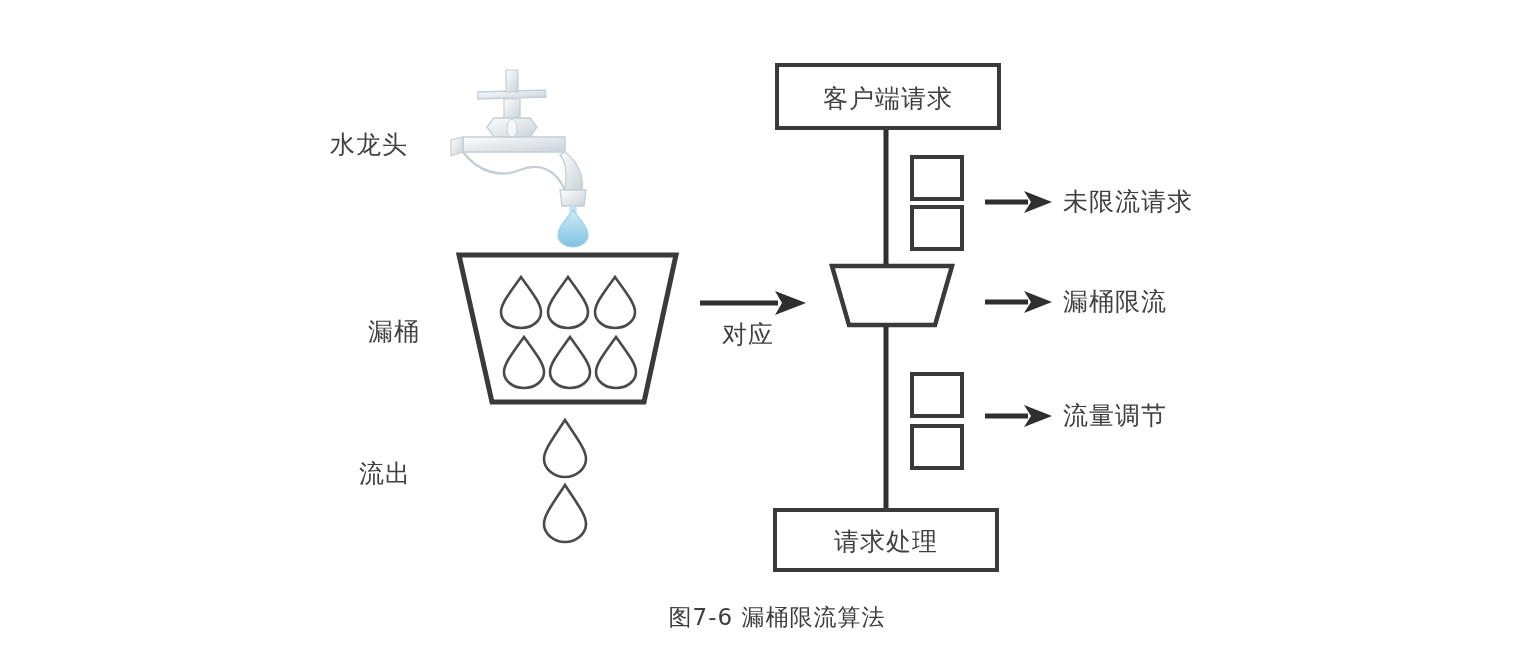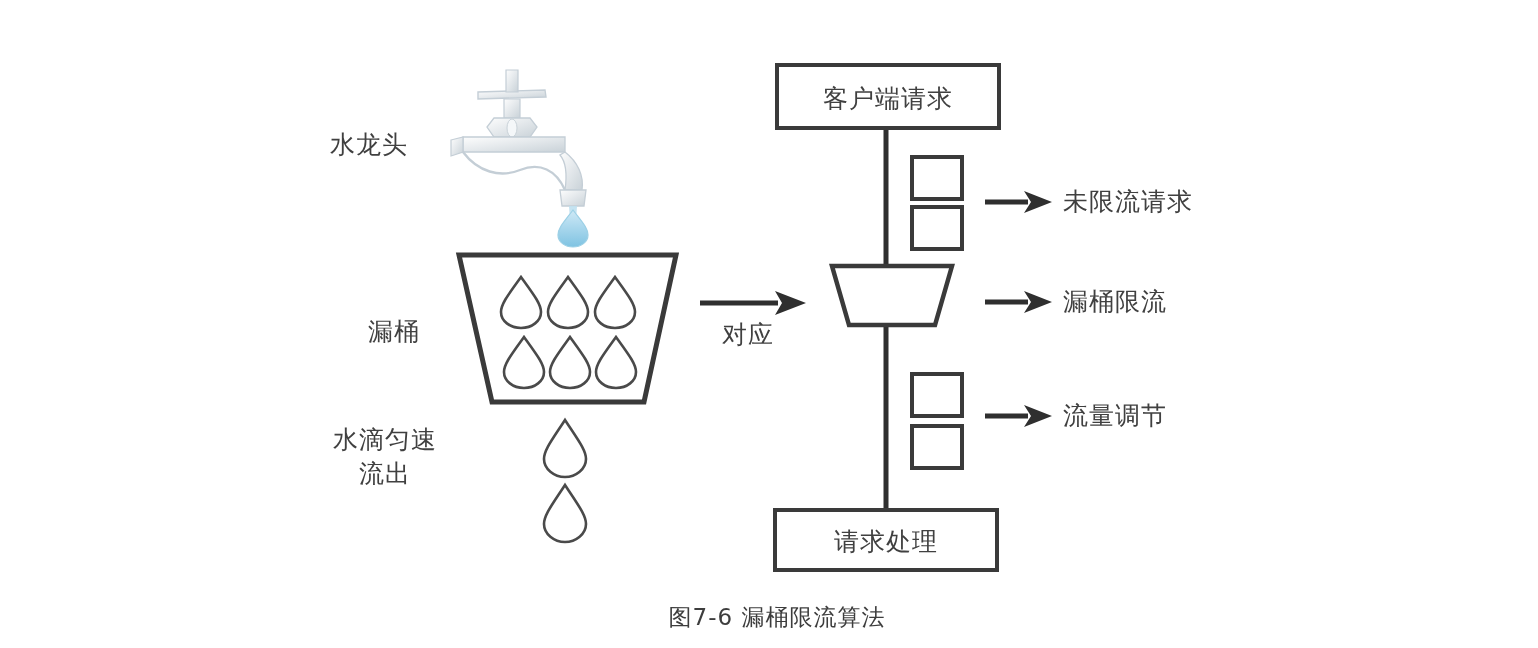--- a/index.html
+++ b/index.html
@@ -147,21 +147,20 @@
       <line x1="985" y1="416" x2="1028" y2="416" stroke="#2f2f2f" stroke-width="5"></line>
       <polygon points="1024,405 1052,416 1024,427 1031,416" fill="#2f2f2f"></polygon>
     </g>
 
   </svg>
 
   <div class="lbl" style="left:330px; top:128px;">水龙头</div>
 
   <div class="lbl" style="left:328px; top:315px;margin-left:40px;">漏桶</div>
 
-  <div class="lbl lbl-center" style="left:320px; top:423px; width:130px;">水滴匀速</div>
   <div class="lbl lbl-center" style="left:320px; top:457px; width:130px;">流出</div>
 
   <div class="lbl" style="left:722px; top:318px;">对应</div>
 
   <div class="lbl lbl-center" style="left:777px; top:82px; width:222px;">客户端请求</div>
 
   <div class="lbl lbl-center" style="left:775px; top:525px; width:222px;">请求处理</div>
 
   <div class="lbl" style="left:1063px; top:185px;">未限流请求</div>
 

